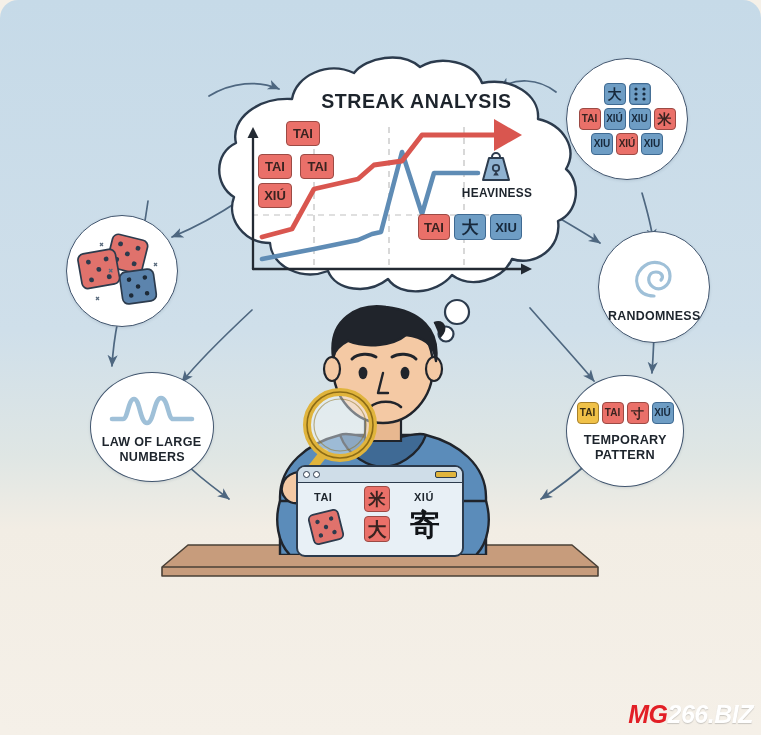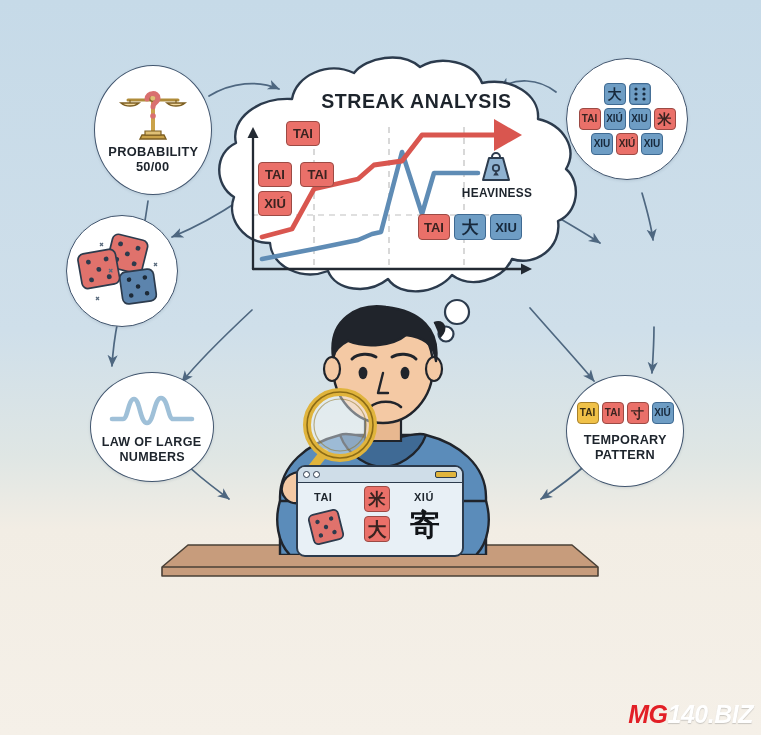--- a/index.html
+++ b/index.html
@@ -2,21 +2,21 @@
 <html><head>
 <meta charset="utf-8">
 <style>
   html,body{margin:0;padding:0;}
   body{
     width:761px;height:735px;overflow:hidden;
     font-family:"Liberation Sans", sans-serif;
     background:#f5f0e8;
   }
   #stage{position:relative;width:761px;height:735px;overflow:hidden;
-    background:linear-gradient(180deg,#c6dae8 0%,#cfdfea 45%,#dfe6e4 62%,#f2ede4 72%,#f5f0e8 100%);}
+    background:linear-gradient(180deg,#c6dae8 0%,#cfdfea 45%,#dfe6e4 62%,#f2ede4 72%,#f5f0e8 100%);border-radius:18px;}
 
   .abs{position:absolute;}
 
   
   .node{
     position:absolute;border-radius:50%;
     background:#ffffff;border:1.6px solid #41556e;
     box-shadow:0 1px 3px rgba(40,60,85,.13);
     display:flex;flex-direction:column;align-items:center;justify-content:center;
     box-sizing:border-box;
@@ -143,21 +143,21 @@
 
       <polyline fill="none" stroke="#5f8cb5" stroke-width="4.6" stroke-linejoin="round" stroke-linecap="round" points="36,142 88,132 132,123 146,117 155,115 176,35 196,97 208,56 252,56"></polyline>
 
       <polyline fill="none" stroke="#d9564f" stroke-width="4.8" stroke-linejoin="round" stroke-linecap="round" points="36,120 66,112 88,72 132,62 148,48 176,44 196,18 272,18"></polyline>
 
       <path d="M268,2 L296,18 L268,34 Z" fill="#d9564f"></path>
     </svg>
 
     <div class="abs" style="left:62px;top:66px;width:92px;">
       <div class="tile t-red" style="width:34px;height:25px;font-size:13px;margin-left:28px;">TAI</div>
-      <div style="margin-top:16px;">
+      <div style="margin-top:8px;">
         <div class="tile t-red" style="width:34px;height:25px;font-size:13px;">TAI</div>
         <div class="tile t-red" style="width:34px;height:25px;font-size:13px;margin-left:4px;">TAI</div>
       </div>
       <div class="tile t-red" style="width:34px;height:25px;font-size:13px;margin-top:4px;">XIÚ</div>
     </div>
 
     <div class="abs" style="left:222px;top:159px;display:flex;gap:4px;">
       <div class="tile t-red" style="width:32px;height:26px;font-size:13px;">TAI</div>
       <div class="tile t-blue" style="width:32px;height:26px;font-size:17px;">大</div>
       <div class="tile t-blue" style="width:32px;height:26px;font-size:13px;">XIU</div>
@@ -170,37 +170,20 @@
       <path d="M18,24 L15.2,28.5 L20.8,28.5 Z" fill="#2c3b4d"></path>
     </svg>
     <div class="chartTxt" style="left:264px;top:131px;font-size:12.5px;letter-spacing:.3px;transform:scaleX(.95);">HEAVINESS</div>
 
     <svg class="abs" style="left:238px;top:243px;" width="50" height="48" viewBox="0 0 50 48">
       <circle cx="23" cy="14" r="12" fill="#ffffff" stroke="#2c3b4d" stroke-width="2.2"></circle>
       <circle cx="12" cy="36" r="7.5" fill="#ffffff" stroke="#2c3b4d" stroke-width="2.2"></circle>
     </svg>
   </div>
 
-  <div class="node" style="left:94px;top:65px;width:118px;height:130px;">
-    <svg width="74" height="56" viewBox="0 0 74 56" style="margin-top:2px;">
-      <path d="M12,13 L62,13" stroke="#b08c3a" stroke-width="3" stroke-linecap="round"></path>
-      <path d="M37,13 L37,44" stroke="#caa249" stroke-width="4"></path>
-      <path d="M26,48 L48,48 L50,52 L24,52 Z" fill="#caa249" stroke="#7d5f22" stroke-width="1.4"></path>
-      <path d="M29,44 L45,44 L45,48 L29,48 Z" fill="#dfc076" stroke="#7d5f22" stroke-width="1.2"></path>
-      <circle cx="37" cy="11" r="3.4" fill="#dfc076" stroke="#7d5f22" stroke-width="1.3"></circle>
-      <path d="M5,16 a12,9 0 0,0 18,0 Z" fill="#f2d9a0" stroke="#7d5f22" stroke-width="1.5"></path>
-      <path d="M51,16 a12,9 0 0,0 18,0 Z" fill="#f2d9a0" stroke="#7d5f22" stroke-width="1.5"></path>
-      <line x1="14" y1="13" x2="14" y2="16" stroke="#7d5f22" stroke-width="1.2"></line>
-      <line x1="60" y1="13" x2="60" y2="16" stroke="#7d5f22" stroke-width="1.2"></line>
-      <path d="M31,12 c0,-7 11,-7 11,-1 c0,5 -5,4 -5,9" fill="none" stroke="#d9706f" stroke-width="5" stroke-linecap="round"></path>
-      <circle cx="37" cy="29" r="2.8" fill="#d9706f"></circle>
-    </svg>
-    <div class="nlabel" style="font-size:13.5px;margin-top:2px;transform:scaleX(.95);">PROBABILITY</div>
-    <div class="nlabel" style="font-size:13.5px;transform:scaleX(.95);">50/00</div>
-  </div>
 
   <div class="node" style="left:66px;top:215px;width:112px;height:112px;">
     <svg width="96" height="92" viewBox="0 0 96 92">
 
       <g transform="translate(40,8) rotate(14)">
         <rect x="0" y="0" width="36" height="34" rx="6" fill="#e0726c" stroke="#2c3b4d" stroke-width="1.7"></rect>
         <circle cx="9" cy="9" r="2.4" fill="#2c3b4d"></circle>
         <circle cx="27" cy="9" r="2.4" fill="#2c3b4d"></circle>
         <circle cx="18" cy="17" r="2.4" fill="#2c3b4d"></circle>
         <circle cx="9" cy="25" r="2.4" fill="#2c3b4d"></circle>
@@ -265,20 +248,28 @@
         <div class="tile t-red" style="width:22px;height:22px;font-size:14px;">米</div>
       </div>
       <div style="display:flex;gap:3px;">
         <div class="tile t-blue" style="width:22px;height:22px;font-size:10px;">XIU</div>
         <div class="tile t-red" style="width:22px;height:22px;font-size:10px;">XIÚ</div>
         <div class="tile t-blue" style="width:22px;height:22px;font-size:10px;">XIU</div>
       </div>
     </div>
   </div>
 
+  <div class="node" style="left:598px;top:231px;width:112px;height:112px;">
+    <svg width="56" height="50" viewBox="0 0 56 50" style="margin-top:2px;">
+      <path d="M28,44 C10,44 6,26 16,16 C26,6 44,10 44,24
+               C44,34 34,40 27,35 C20,30 22,20 30,20
+               C36,20 38,25 35,28" fill="none" stroke="#9fc0d8" stroke-width="3.2" stroke-linecap="round"></path>
+    </svg>
+    <div class="nlabel" style="font-size:13.5px;margin-top:7px;transform:scaleX(.92);">RANDOMNESS</div>
+  </div>
 
   <div class="node" style="left:566px;top:375px;width:118px;height:112px;">
     <div style="display:flex;gap:3px;margin-top:3px;">
       <div class="tile t-yellow" style="width:22px;height:22px;font-size:10px;">TAI</div>
       <div class="tile t-red" style="width:22px;height:22px;font-size:10px;">TAI</div>
       <div class="tile t-red" style="width:22px;height:22px;font-size:13px;">寸</div>
       <div class="tile t-blue" style="width:22px;height:22px;font-size:10px;">XIÚ</div>
     </div>
     <div class="nlabel" style="font-size:13.5px;margin-top:9px;transform:scaleX(.94);">TEMPORARY</div>
     <div class="nlabel" style="font-size:13.5px;transform:scaleX(.94);">PATTERN</div>
@@ -373,16 +364,16 @@
       <div class="tile t-red" style="position:absolute;left:66px;top:33px;width:26px;height:26px;font-size:19px;">大</div>
 
       <div style="position:absolute;left:112px;top:27px;font-size:30px;color:#111418;
                   font-weight:bold;line-height:1;">寄</div>
     </div>
   </div>
 
 
   <div id="wm">
     <span class="mg">MG</span>
-    <span class="biz">140.BIZ</span>
+    <span class="biz">266.BIZ</span>
   </div>
 
 </div>
 
 </body></html>

